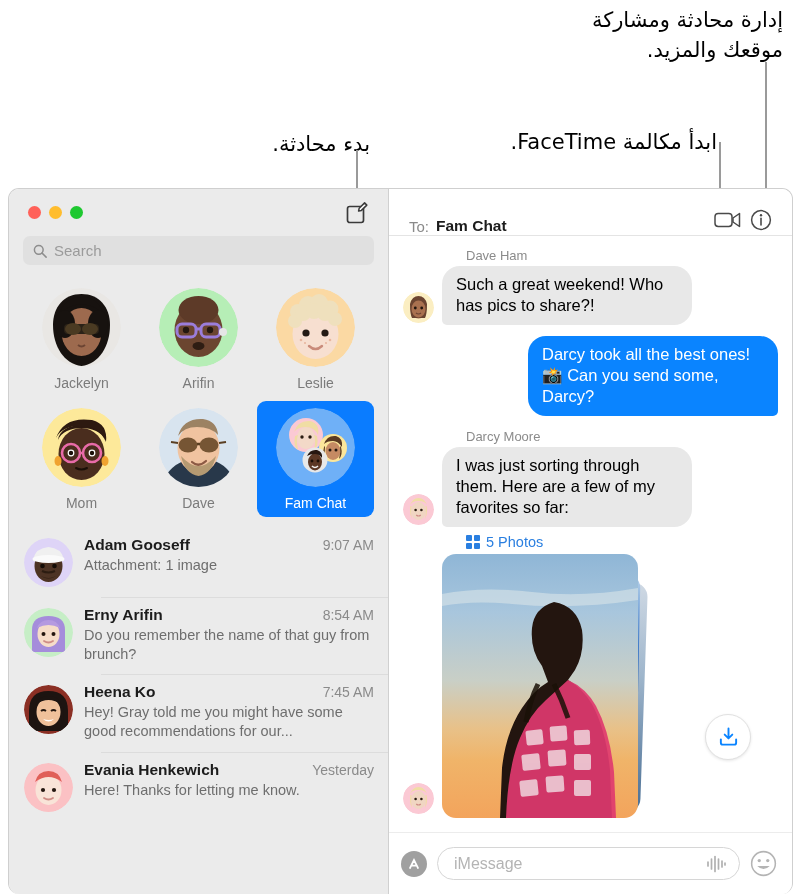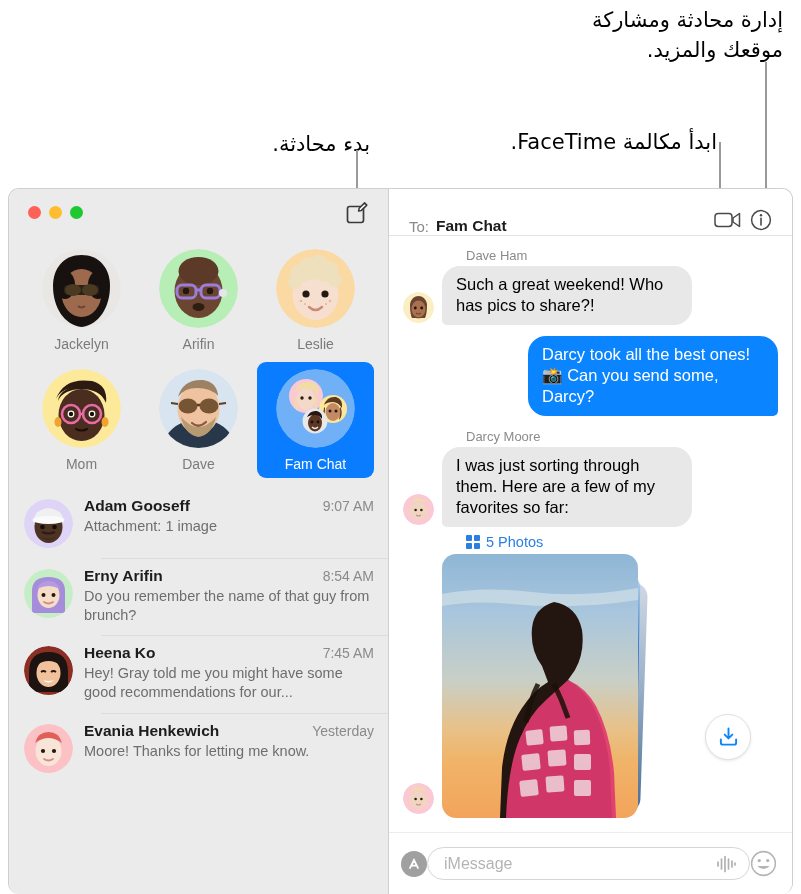--- a/index.html
+++ b/index.html
@@ -252,21 +252,21 @@
     box-shadow: 0 1px 3px rgba(0,0,0,.10);
     display: flex; align-items: center; justify-content: center;
     cursor: pointer; flex: none;
     margin-bottom: 60px; margin-left: 50px;
   }
 
   .composer {
     height: 62px; flex: none;
     border-top: 1px solid #ececec;
     display: flex; align-items: center;
-    padding: 0 14px 0 12px; 
+    padding: 0 14px 0 12px; gap: 10px;
   }
   .apps-btn {
     width: 26px; height: 26px; border-radius: 50%;
     background: #a0a0a0;
     display: flex; align-items: center; justify-content: center;
     cursor: pointer; flex: none;
   }
   .input-pill {
     flex: 1; height: 33px;
     border: 1px solid #d6d6d6;
@@ -304,20 +304,29 @@
           <div class="dot green"></div>
         </div>
         <div class="compose-btn">
           <svg width="22" height="22" viewBox="0 0 22 22">
             <rect x="1.5" y="4.5" width="16" height="16" rx="2.2" fill="none" stroke="#3a3a3a" stroke-width="1.7"></rect>
             <path d="M13.2 6.2 L18.6 0.9 L20.8 3.1 L15.4 8.4 L12.6 9.0 Z" fill="#fff" stroke="#3a3a3a" stroke-width="1.5" stroke-linejoin="round"></path>
           </svg>
         </div>
       </div>
 
+      <div class="search-wrap">
+        <div class="search-field">
+          <svg width="14" height="14" viewBox="0 0 16 16">
+            <circle cx="6.6" cy="6.6" r="5" fill="none" stroke="#8d8d8d" stroke-width="1.7"></circle>
+            <line x1="10.4" y1="10.4" x2="15" y2="15" stroke="#8d8d8d" stroke-width="1.7" stroke-linecap="round"></line>
+          </svg>
+          <span class="search-text">Search</span>
+        </div>
+      </div>
 
       <div class="pinned">
 
         <div class="pin">
           <div class="avatar">
             <svg width="79" height="79" viewBox="0 0 79 79">
               <circle cx="39.5" cy="39.5" r="39.5" fill="#e9e7e4"></circle>
               <path d="M39.5 6 C57 6 68 19 68 37 C68 58 57 76 39.5 78 C22 76 11 58 11 37 C11 19 22 6 39.5 6Z" fill="#17120f"></path>
               <ellipse cx="39.5" cy="44" rx="20" ry="24" fill="#9d6a4e"></ellipse>
               <path d="M17 30 C22 12 57 12 62 30 C62 22 55 9 39.5 9 C24 9 17 22 17 30Z" fill="#17120f"></path>
@@ -531,21 +540,21 @@
               <circle cx="19" cy="27" r="2.1" fill="#241710"></circle>
               <circle cx="30" cy="27" r="2.1" fill="#241710"></circle>
               <path d="M20 35 Q24.5 38 29 35" stroke="#cf8d86" stroke-width="1.8" fill="none" stroke-linecap="round"></path>
             </svg>
           </div>
           <div class="body">
             <div class="row1">
               <div class="name">Evania Henkewich</div>
               <div class="time">Yesterday</div>
             </div>
-            <div class="preview">Moore! Thanks for letting me know.</div>
+            <div class="preview">Here! Thanks for letting me know.</div>
           </div>
         </div>
 
       </div>
     </div>
 
     <div class="chat">
 
       <div class="chat-header">
         <span class="to-label">To:</span>

